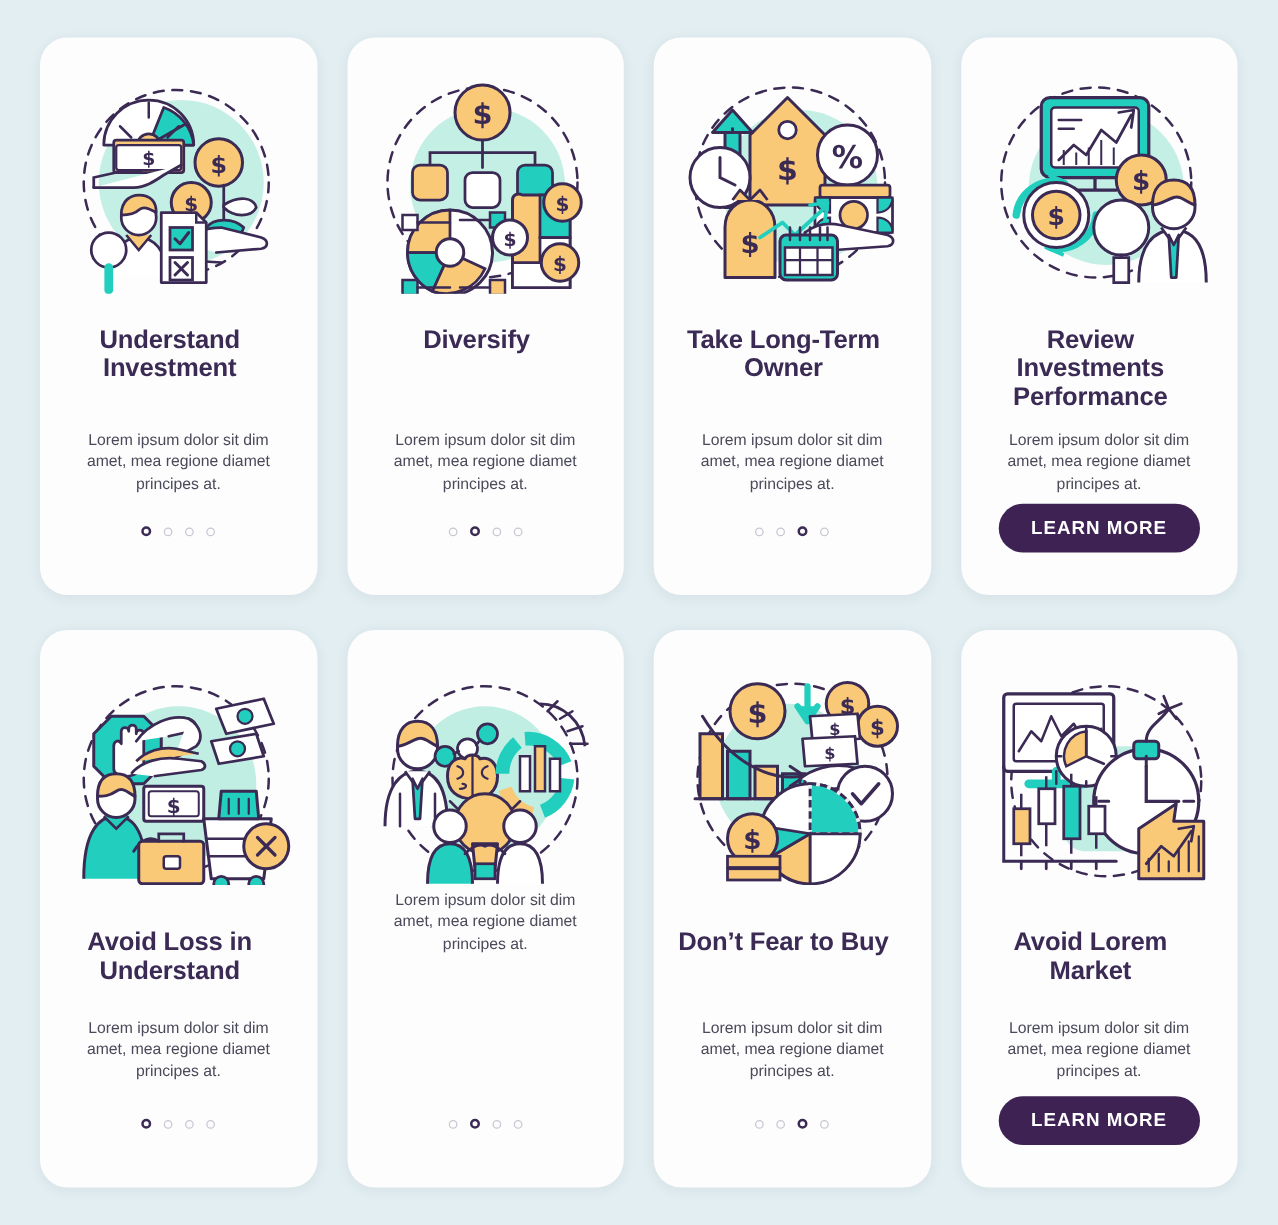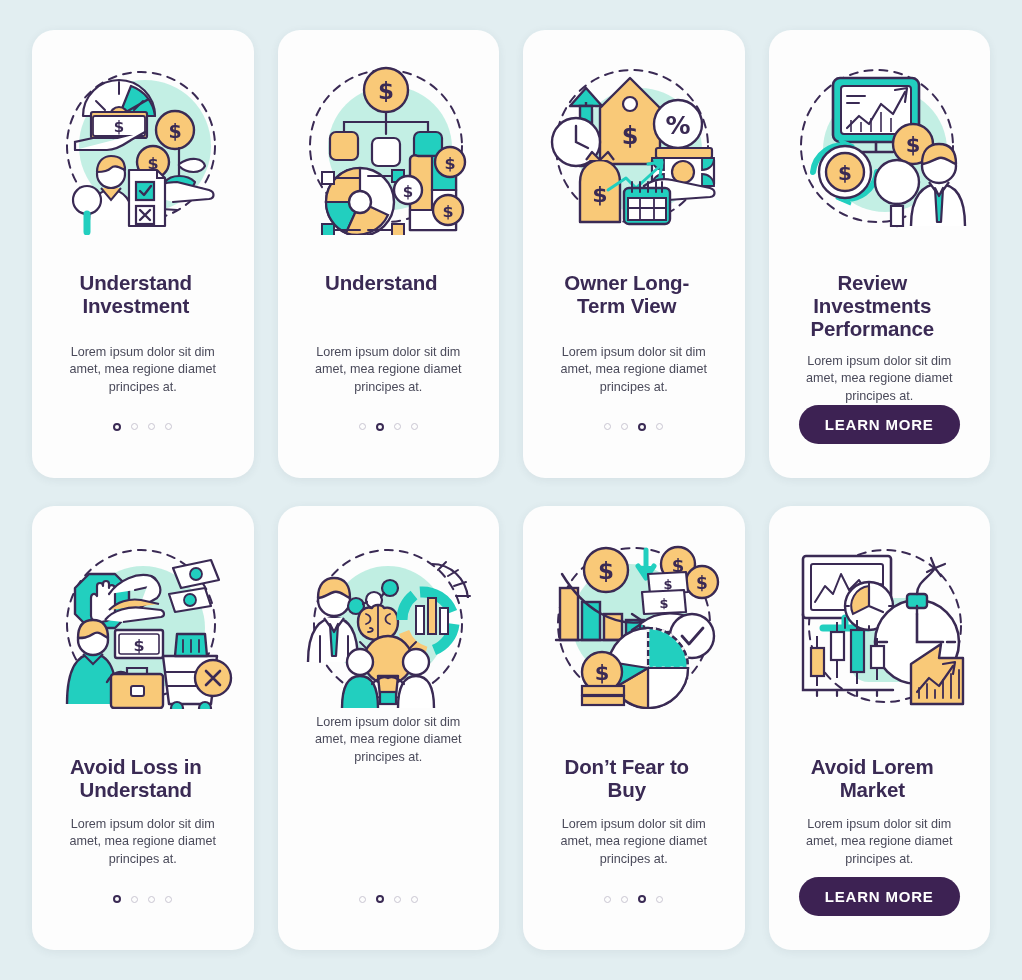--- a/index.html
+++ b/index.html
@@ -45,21 +45,21 @@
     display: flex;
     align-items: center;
     justify-content: center;
     padding-top: 26px;
     box-sizing: border-box;
   }
   .illo {
     display: block;
   }
   .title {
-    margin: 12px;
+    margin: 1px;
     padding: 8px 28px 0 14px;
     text-align: center;
     font-size: 20.5px;
     line-height: 1.12;
     font-weight: bold;
     color: #3a2a54;
     letter-spacing: -0.15px;
     font-family: "Liberation Sans", "DejaVu Sans", sans-serif;
   }
   .body-text {
@@ -231,21 +231,21 @@
           <path d="M112 150 L158 150 L158 170 L112 170 Z" fill="#ffffff" stroke="#3a2a54" stroke-width="2.2"></path>
           <circle cx="152" cy="102" r="15" fill="#f9c978" stroke="#3a2a54" stroke-width="2.4"></circle>
           <text x="152" y="109" font-family="DejaVu Sans, sans-serif" font-size="16" font-weight="bold" fill="#3a2a54" text-anchor="middle">$</text>
           <circle cx="110" cy="130" r="14" fill="#ffffff" stroke="#3a2a54" stroke-width="2.4"></circle>
           <text x="110" y="137" font-family="DejaVu Sans, sans-serif" font-size="15" font-weight="bold" fill="#3a2a54" text-anchor="middle">$</text>
           <circle cx="150" cy="150" r="15" fill="#f9c978" stroke="#3a2a54" stroke-width="2.4"></circle>
           <text x="150" y="157" font-family="DejaVu Sans, sans-serif" font-size="16" font-weight="bold" fill="#3a2a54" text-anchor="middle">$</text>
         </svg>
       </div>
       <div class="title-area">
-        <h2 class="title">Understand</h2>
+        <h2 class="title">Diversify</h2>
       </div>
       <div class="body-area">
         <p class="body-text">Lorem ipsum dolor sit dim amet, mea regione diamet principes at.</p>
       </div>
       <div class="spacer"></div>
       <div class="footer">
         <div class="dots">
           <span class="dot"></span>
           <span class="dot active"></span>
           <span class="dot"></span>
@@ -290,21 +290,21 @@
           <path d="M64 130 L82 118 L92 128 L116 106" fill="none" stroke="#22cfbf" stroke-width="3" stroke-linecap="round" stroke-linejoin="round"></path>
           <path d="M104 104 L118 102 L116 116" fill="none" stroke="#22cfbf" stroke-width="3" stroke-linecap="round" stroke-linejoin="round"></path>
 
           <rect x="80" y="128" width="46" height="36" rx="5" fill="#22cfbf" stroke="#3a2a54" stroke-width="2.4"></rect>
           <rect x="84" y="138" width="38" height="22" fill="#ffffff" stroke="#3a2a54" stroke-width="2"></rect>
           <path d="M84 148 L122 148 M96 138 L96 160 M110 138 L110 160" stroke="#3a2a54" stroke-width="1.8"></path>
           <path d="M88 122 L88 132 M96 122 L96 132 M104 122 L104 132 M112 122 L112 132 M118 122 L118 132" stroke="#3a2a54" stroke-width="2" stroke-linecap="round"></path>
         </svg>
       </div>
       <div class="title-area">
-        <h2 class="title">Owner Long-Term View</h2>
+        <h2 class="title">Take Long-Term Owner</h2>
       </div>
       <div class="body-area">
         <p class="body-text">Lorem ipsum dolor sit dim amet, mea regione diamet principes at.</p>
       </div>
       <div class="spacer"></div>
       <div class="footer">
         <div class="dots">
           <span class="dot"></span>
           <span class="dot"></span>
           <span class="dot active"></span>

